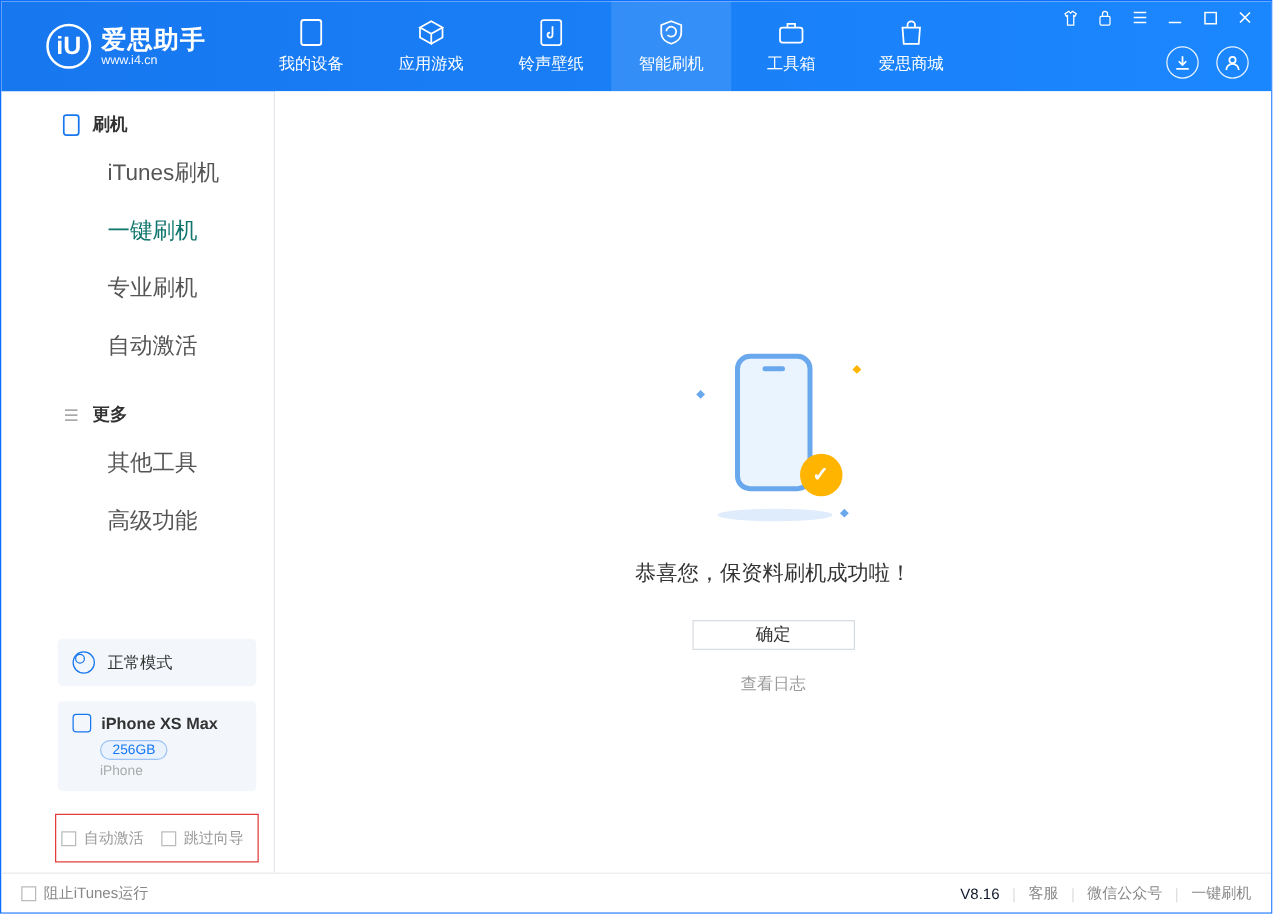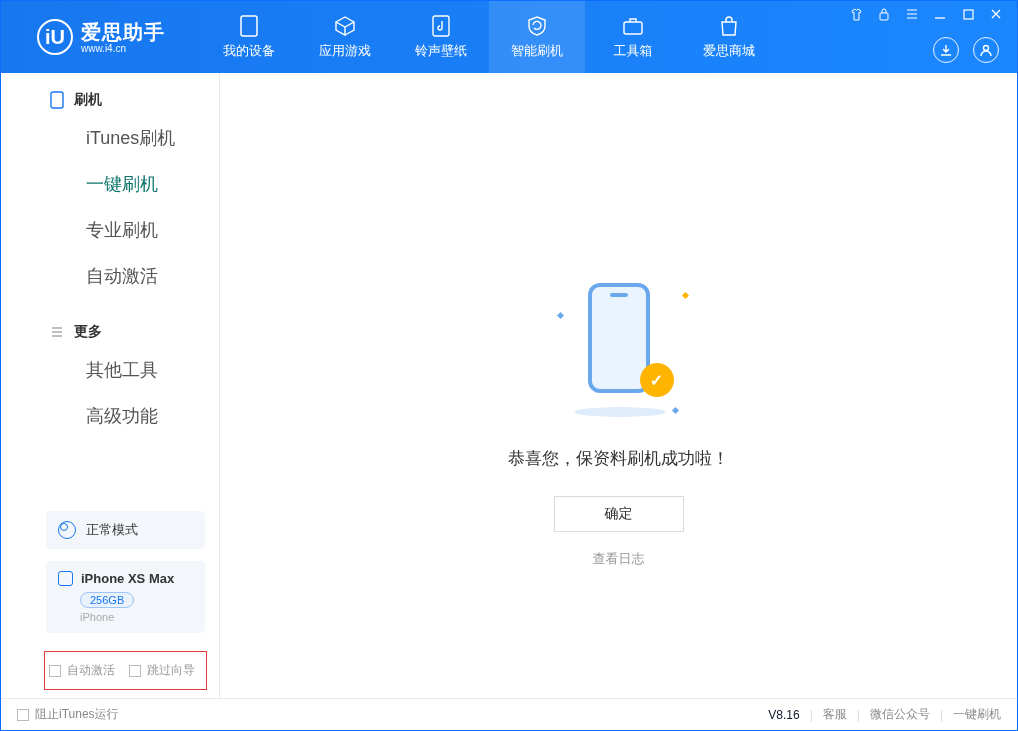--- a/index.html
+++ b/index.html
@@ -45,21 +45,21 @@
 
 .main { flex: 1; position: relative; background: #fff; display: flex; flex-direction: column; align-items: center; }
 .illus { margin-top: 200px; width: 150px; height: 150px; position: relative; }
 .phone { position:absolute; left:44px; top:10px; width:62px; height:110px; border:4px solid #6aa8ee; border-radius:12px; background:#eaf4ff; }
 .phone::after{content:"";position:absolute;left:50%;top:6px;transform:translateX(-50%);width:18px;height:4px;background:#6aa8ee;border-radius:2px;}
 .check { position:absolute; right:20px; bottom:26px; width:34px; height:34px; background:#ffb400; border-radius:50%; display:flex;align-items:center;justify-content:center;color:#fff;font-weight:700; }
 .sparkle{position:absolute;width:5px;height:5px;background:#6aa8ee;transform:rotate(45deg);}
 .sparkle.a{left:14px;top:40px;} .sparkle.b{right:6px;top:20px;background:#ffb400;} .sparkle.c{right:16px;bottom:10px;}
 .shadow{position:absolute;left:30px;bottom:6px;width:92px;height:10px;background:#dfecfb;border-radius:50%;}
 .success-text { margin-top: 24px; font-size: 17px; color: #333; }
-.ok-btn { margin-top: 26px; width: 130px; height: 36px; border: 1px solid #d7dbe2; background: #fff; font-size: 14px; color: #333; cursor: pointer; }
+.ok-btn { margin-top: 26px; width: 130px; height: 24px; border: 1px solid #d7dbe2; background: #fff; font-size: 14px; color: #333; cursor: pointer; }
 .log-link { margin-top: 18px; font-size: 13px; color: #999; cursor: pointer; }
 
 
 .footer { height: 32px; border-top: 1px solid #e7e9ee; display: flex; align-items: center; padding: 0 16px; font-size: 12px; color: #888; }
 .footer .cb { color: #888; }
 .footer-spacer { flex: 1; }
 .footer-right { display: flex; align-items: center; gap: 10px; }
 .footer-right .sep { color: #ddd; }
 .footer-link { color: #888; cursor: pointer; }
 .ver { color: #0f172a; }

